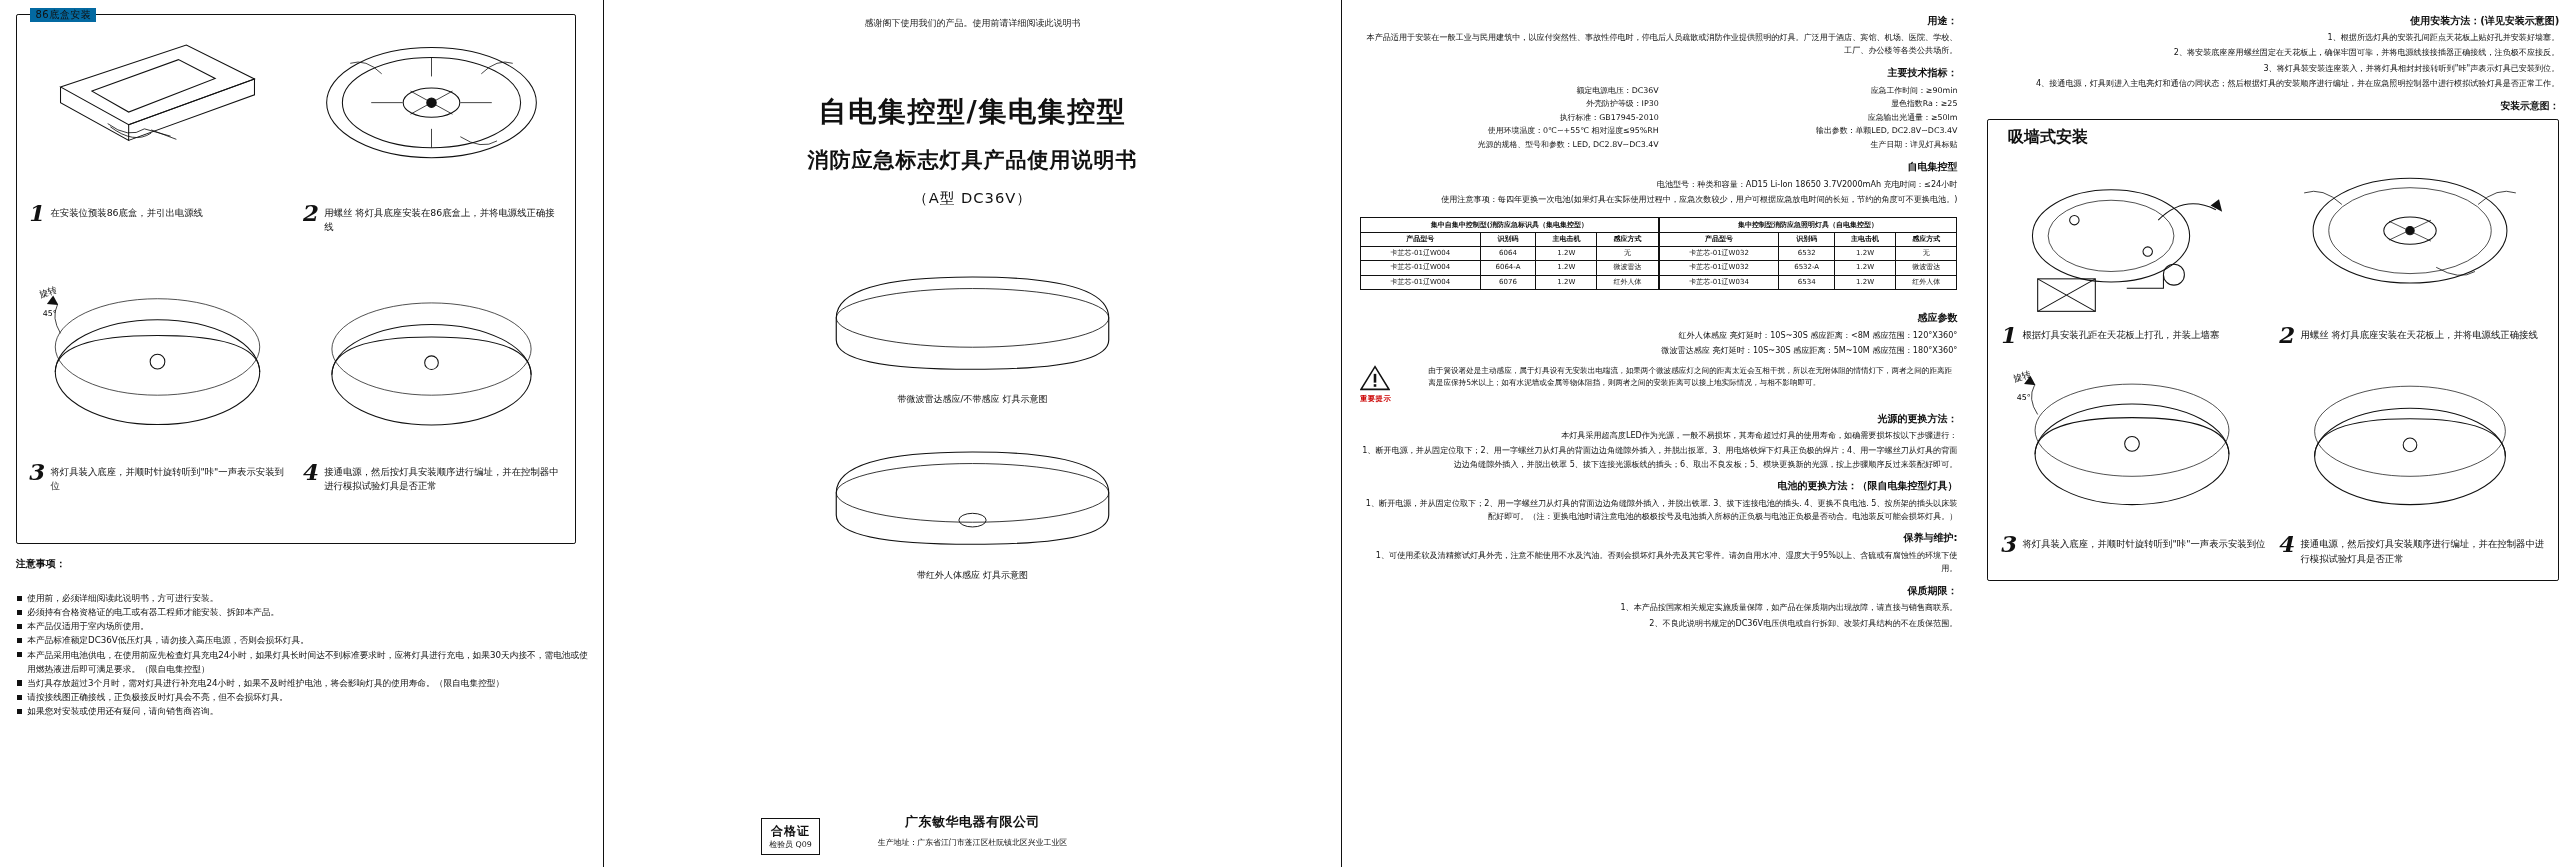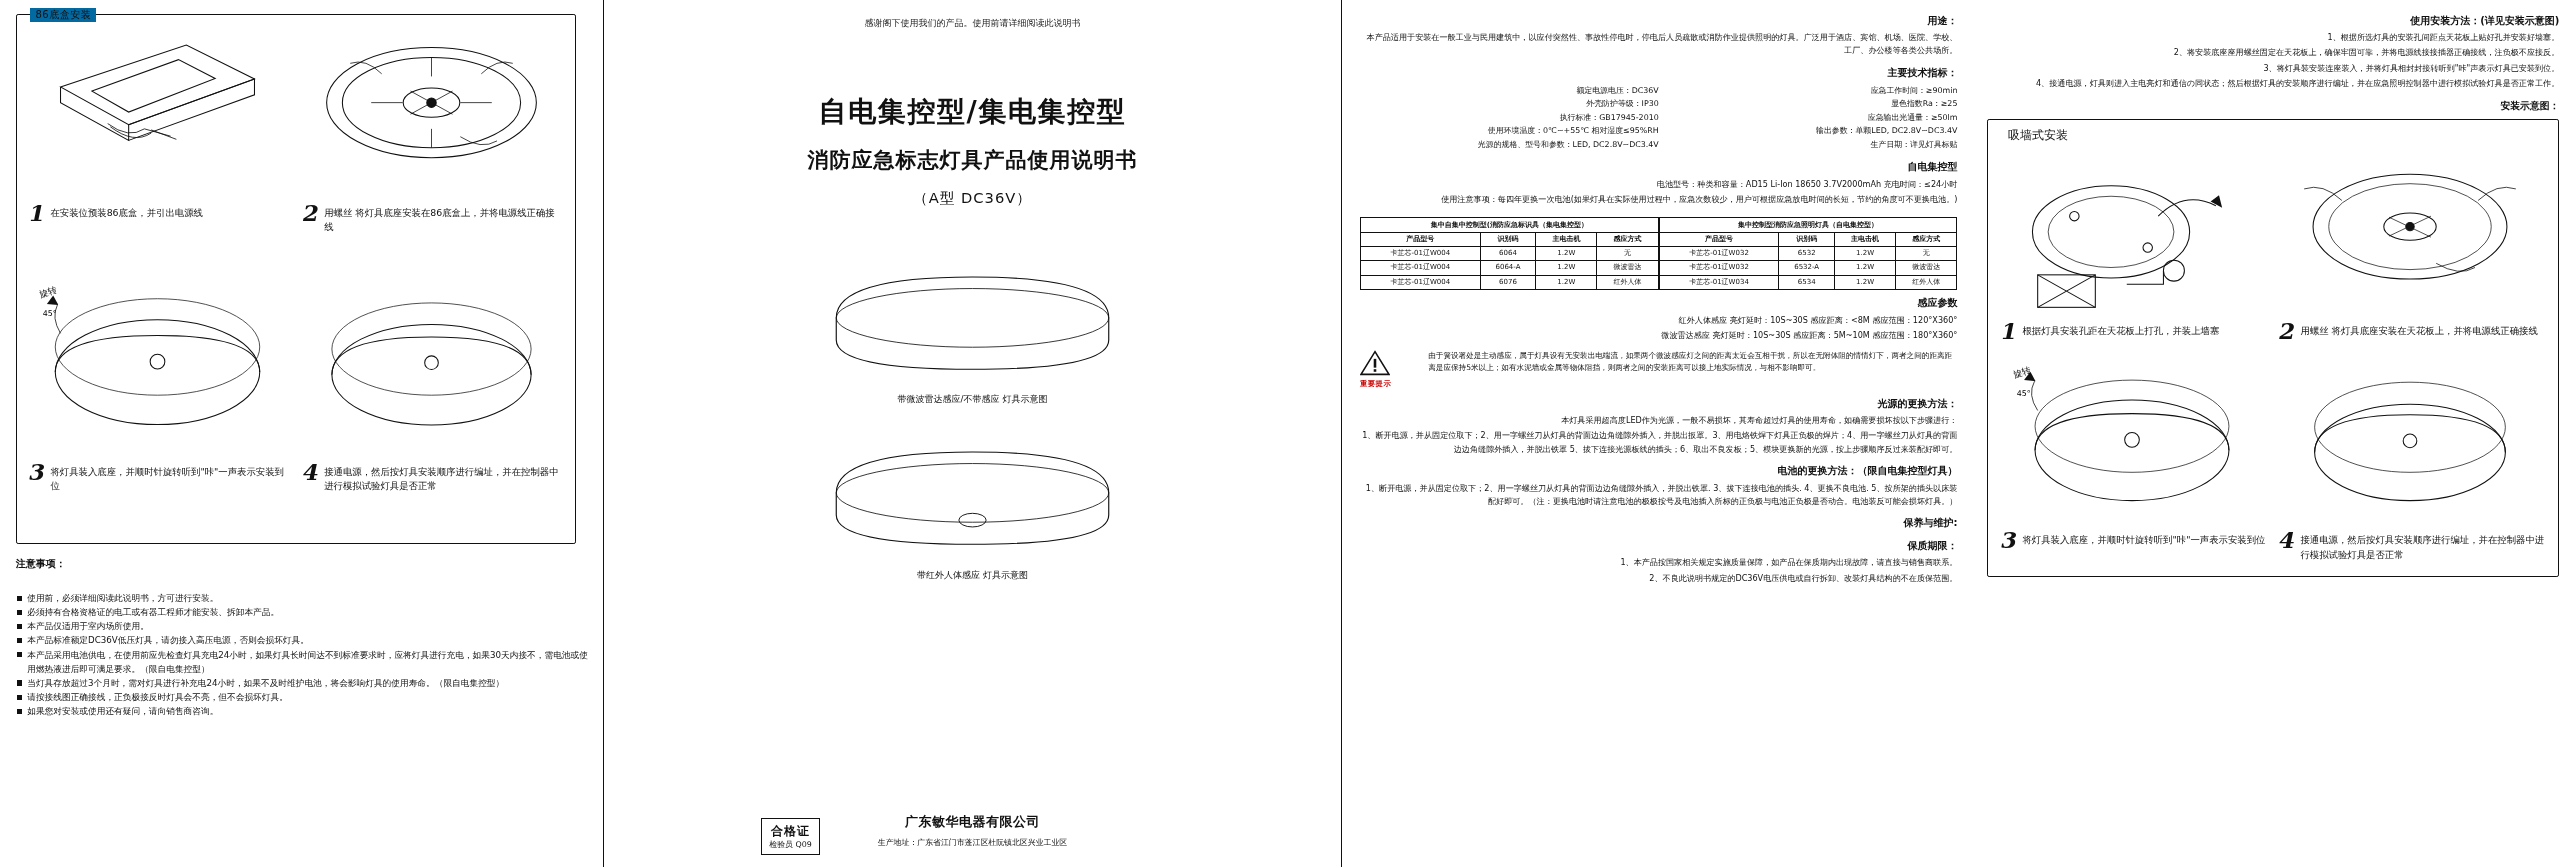--- a/index.html
+++ b/index.html
@@ -76,21 +76,21 @@
   .twotab{display:flex;gap:0;}
   .twotab>div{flex:1;}
   .warnbox{display:flex;gap:5.2px;align-items:flex-start;margin-top:5.2px;}
   .warnicon{flex:0 0 auto;width:63px;text-align:left;}
   .warnicon .tri{display:inline-block;}
   .warnicon .lbl{font-size:7.3px;font-weight:bold;color:#c00;letter-spacing:0.5px;margin-top:1px;}
   .warntxt{font-size:7.6px;line-height:1.6;}
 
   
   .instbox{border:1px solid #111;border-radius:2.1px;padding:7.3px 8.4px 9.4px 8.4px;margin-top:6.3px;}
-  .instbox .bt{font-size:12px;font-weight:normal;margin-bottom:5.2px;padding-left:12px;}
+  .instbox .bt{font-size:16px;font-weight:bold;margin-bottom:5.2px;padding-left:12px;}
   .grid2b{display:grid;grid-template-columns:1fr 1fr;grid-template-rows:1fr 1fr;gap:2.1px;}
   .cell4{box-sizing:border-box;padding:3.1px 5.2px 5.2px 5.2px;}
   .cell4 .art{height:167px;position:relative;}
   .hdr4{font-size:8.7px;line-height:1.6;margin:0 0 3.1px 0;}
 </style>
 </head>
 <body>
 
 <div class="sheet">
 
@@ -337,21 +337,21 @@
             <td>卡芷芯-01辽W034</td>
             <td>6534</td>
             <td>1.2W</td>
             <td>红外人体</td>
           </tr>
         </tbody>
           </table>
       </div>
     </div>
 
-    <div class="sec" style="margin-top:6px;">
+    <div class="sec" style="margin-top:21px;">
       <h3>感应参数</h3>
       <p>红外人体感应    亮灯延时：10S~30S   感应距离：&lt;8M     感应范围：120°X360°</p>
       <p>微波雷达感应    亮灯延时：10S~30S   感应距离：5M~10M   感应范围：180°X360°</p>
     </div>
 
     <div class="warnbox">
       <div class="warnicon">
         <span class="tri">
           <svg width="30" height="26" viewBox="0 0 58 50">
             <path d="M29 3 L56 47 L2 47 Z" fill="none" stroke="#111" stroke-width="3"></path>
@@ -370,20 +370,21 @@
       <p>1、断开电源，并从固定位取下；2、用一字螺丝刀从灯具的背面边边角缝隙外插入，并脱出扳罩。3、用电烙铁焊下灯具正负极的焊片；4、用一字螺丝刀从灯具的背面边边角缝隙外插入，并脱出铁罩 5、拔下连接光源板线的插头；6、取出不良发板；5、模块更换新的光源，按上步骤顺序反过来装配好即可。</p>
     </div>
 
     <div class="sec">
       <h3>电池的更换方法：（限自电集控型灯具）</h3>
       <p>1、断开电源，并从固定位取下；2、用一字螺丝刀从灯具的背面边边角缝隙外插入，并脱出铁罩. 3、拔下连接电池的插头. 4、更换不良电池. 5、按所架的插头以床装配好即可。（注：更换电池时请注意电池的极极按号及电池插入所标的正负极与电池正负极是否动合。电池装反可能会损坏灯具。）</p>
     </div>
 
     <div class="sec">
       <h3>保养与维护:</h3>
+      <p>1、可使用柔软及清精擦试灯具外壳，注意不能使用不水及汽油。否则会损坏灯具外壳及其它零件。请勿自用水冲、湿度大于95%以上、含硫或有腐蚀性的环境下使用。</p>
     </div>
 
     <div class="sec">
       <h3>保质期限：</h3>
       <p>1、本产品按国家相关规定实施质量保障，如产品在保质期内出现故障，请直接与销售商联系。</p>
       <p>2、不良此说明书规定的DC36V电压供电或自行拆卸、改装灯具结构的不在质保范围。</p>
     </div>
   </div>
 
   <div class="panel p4">

